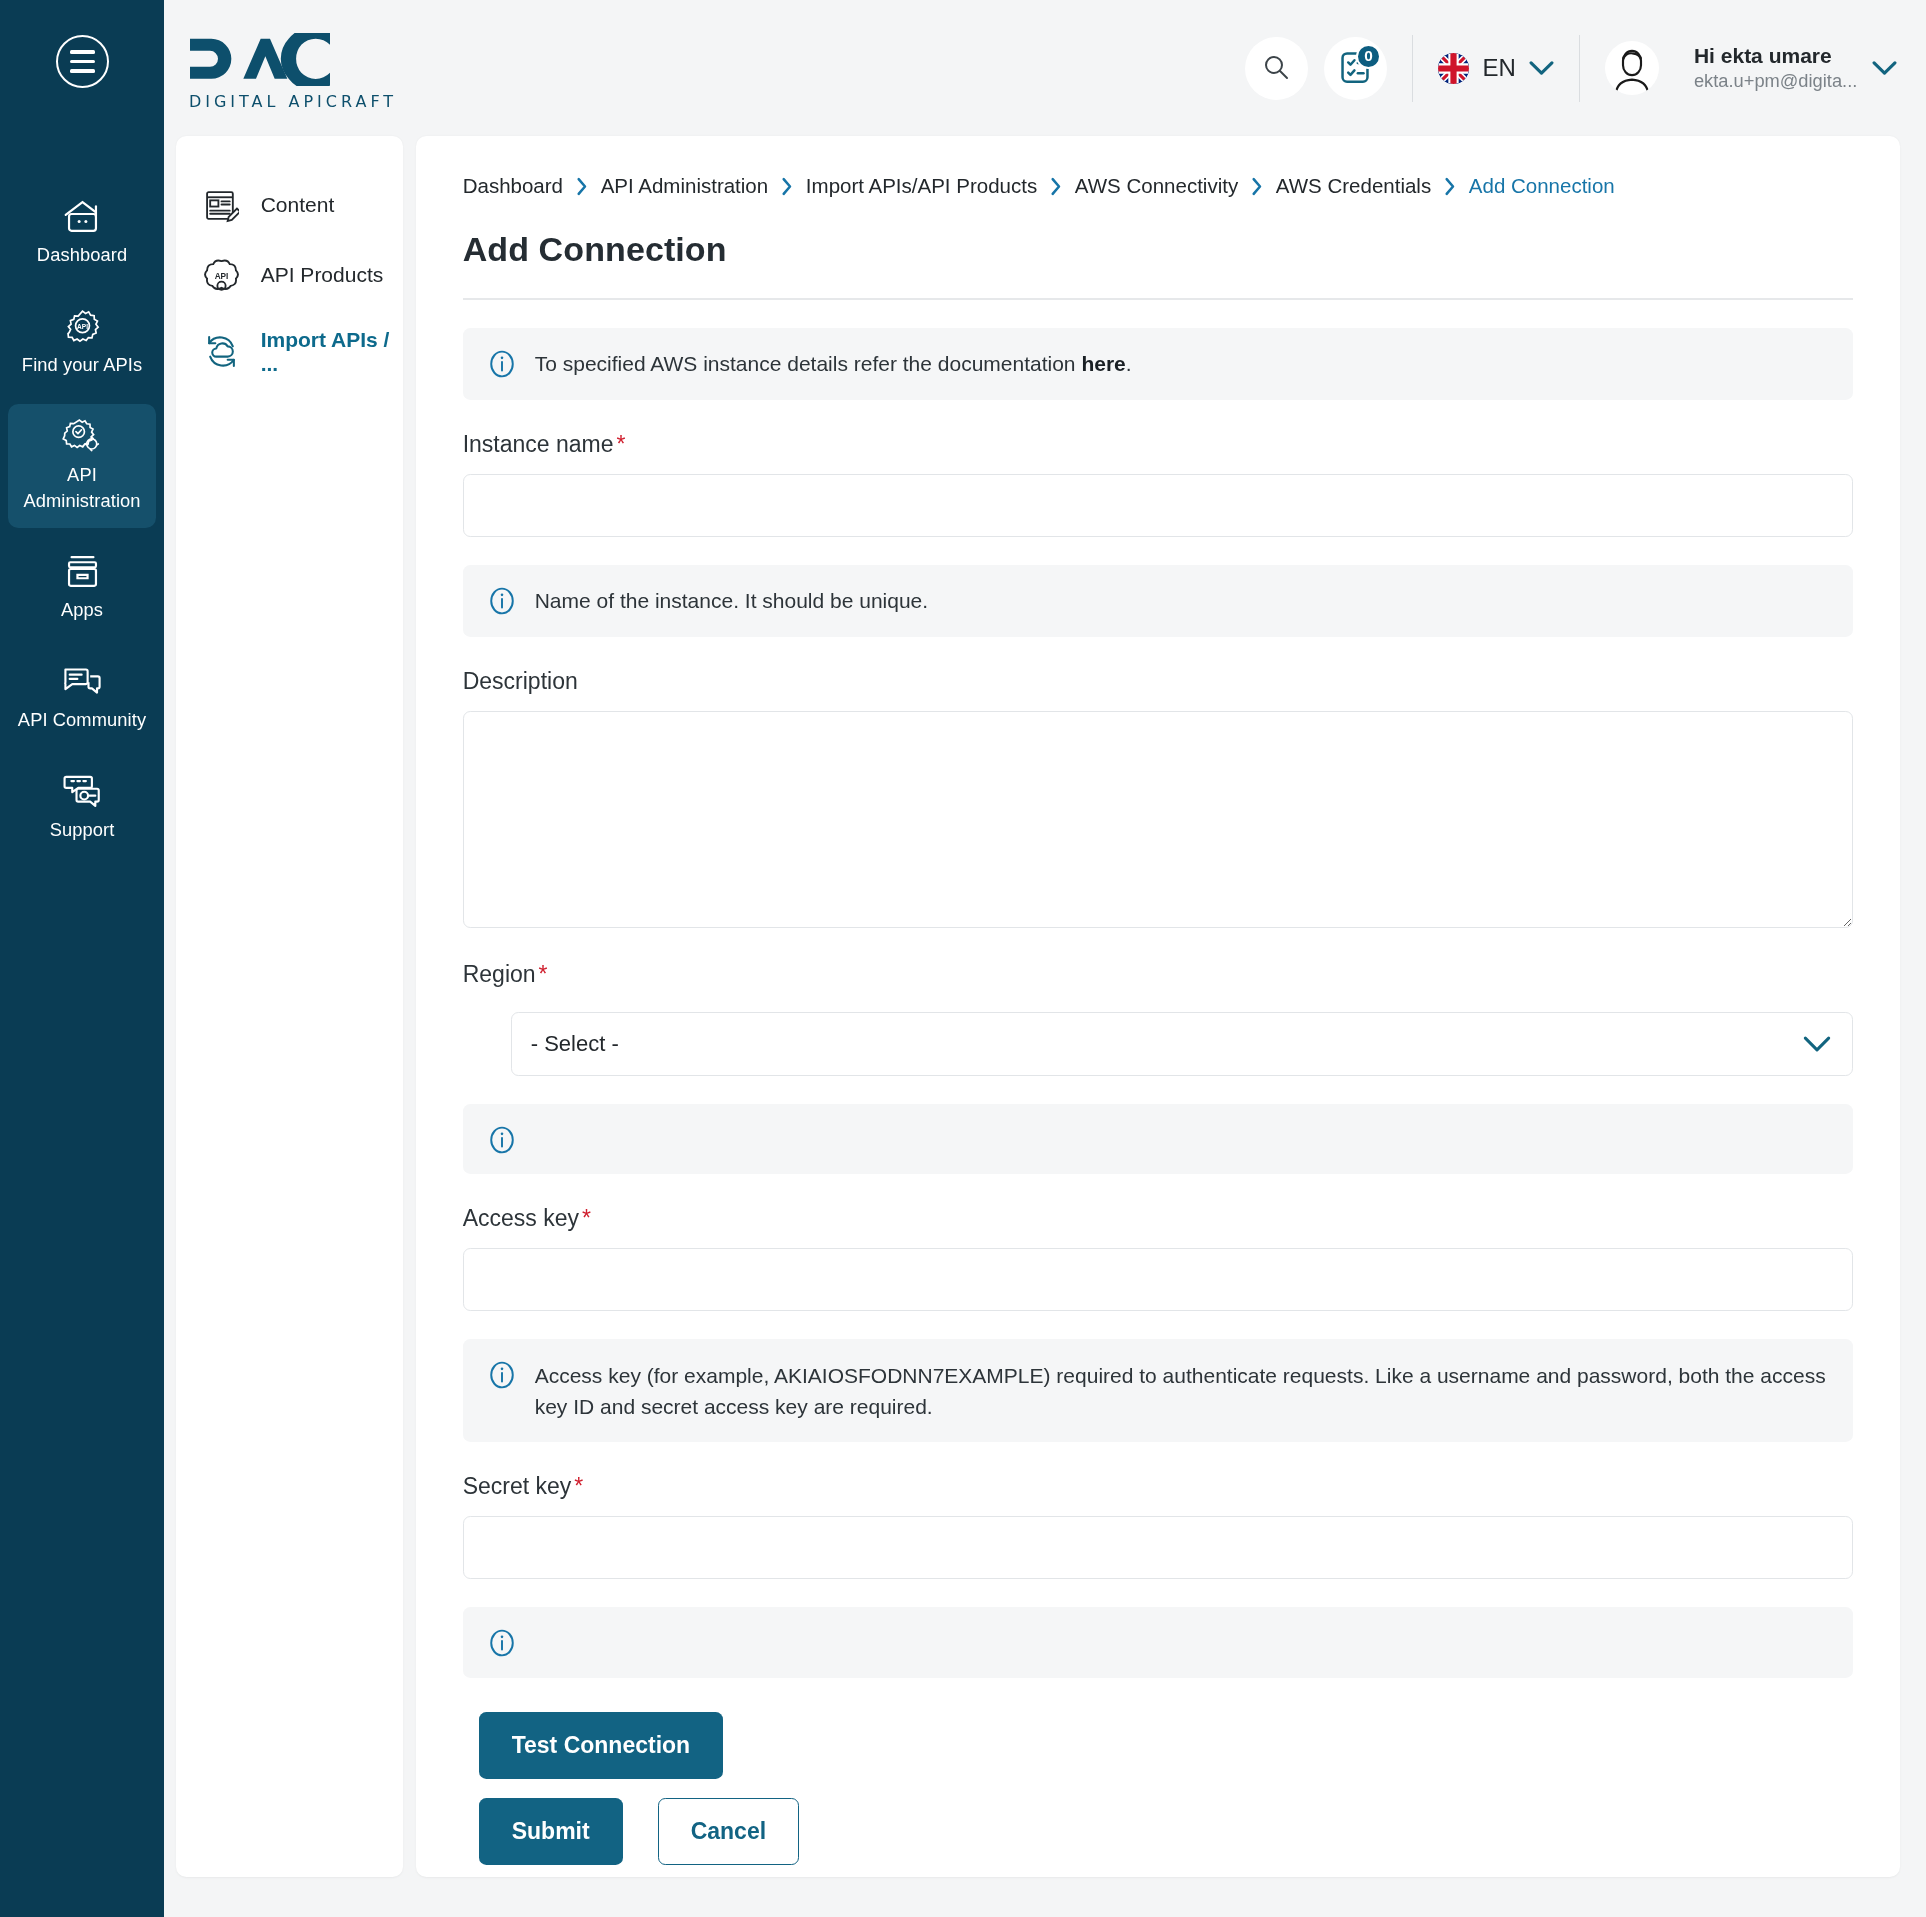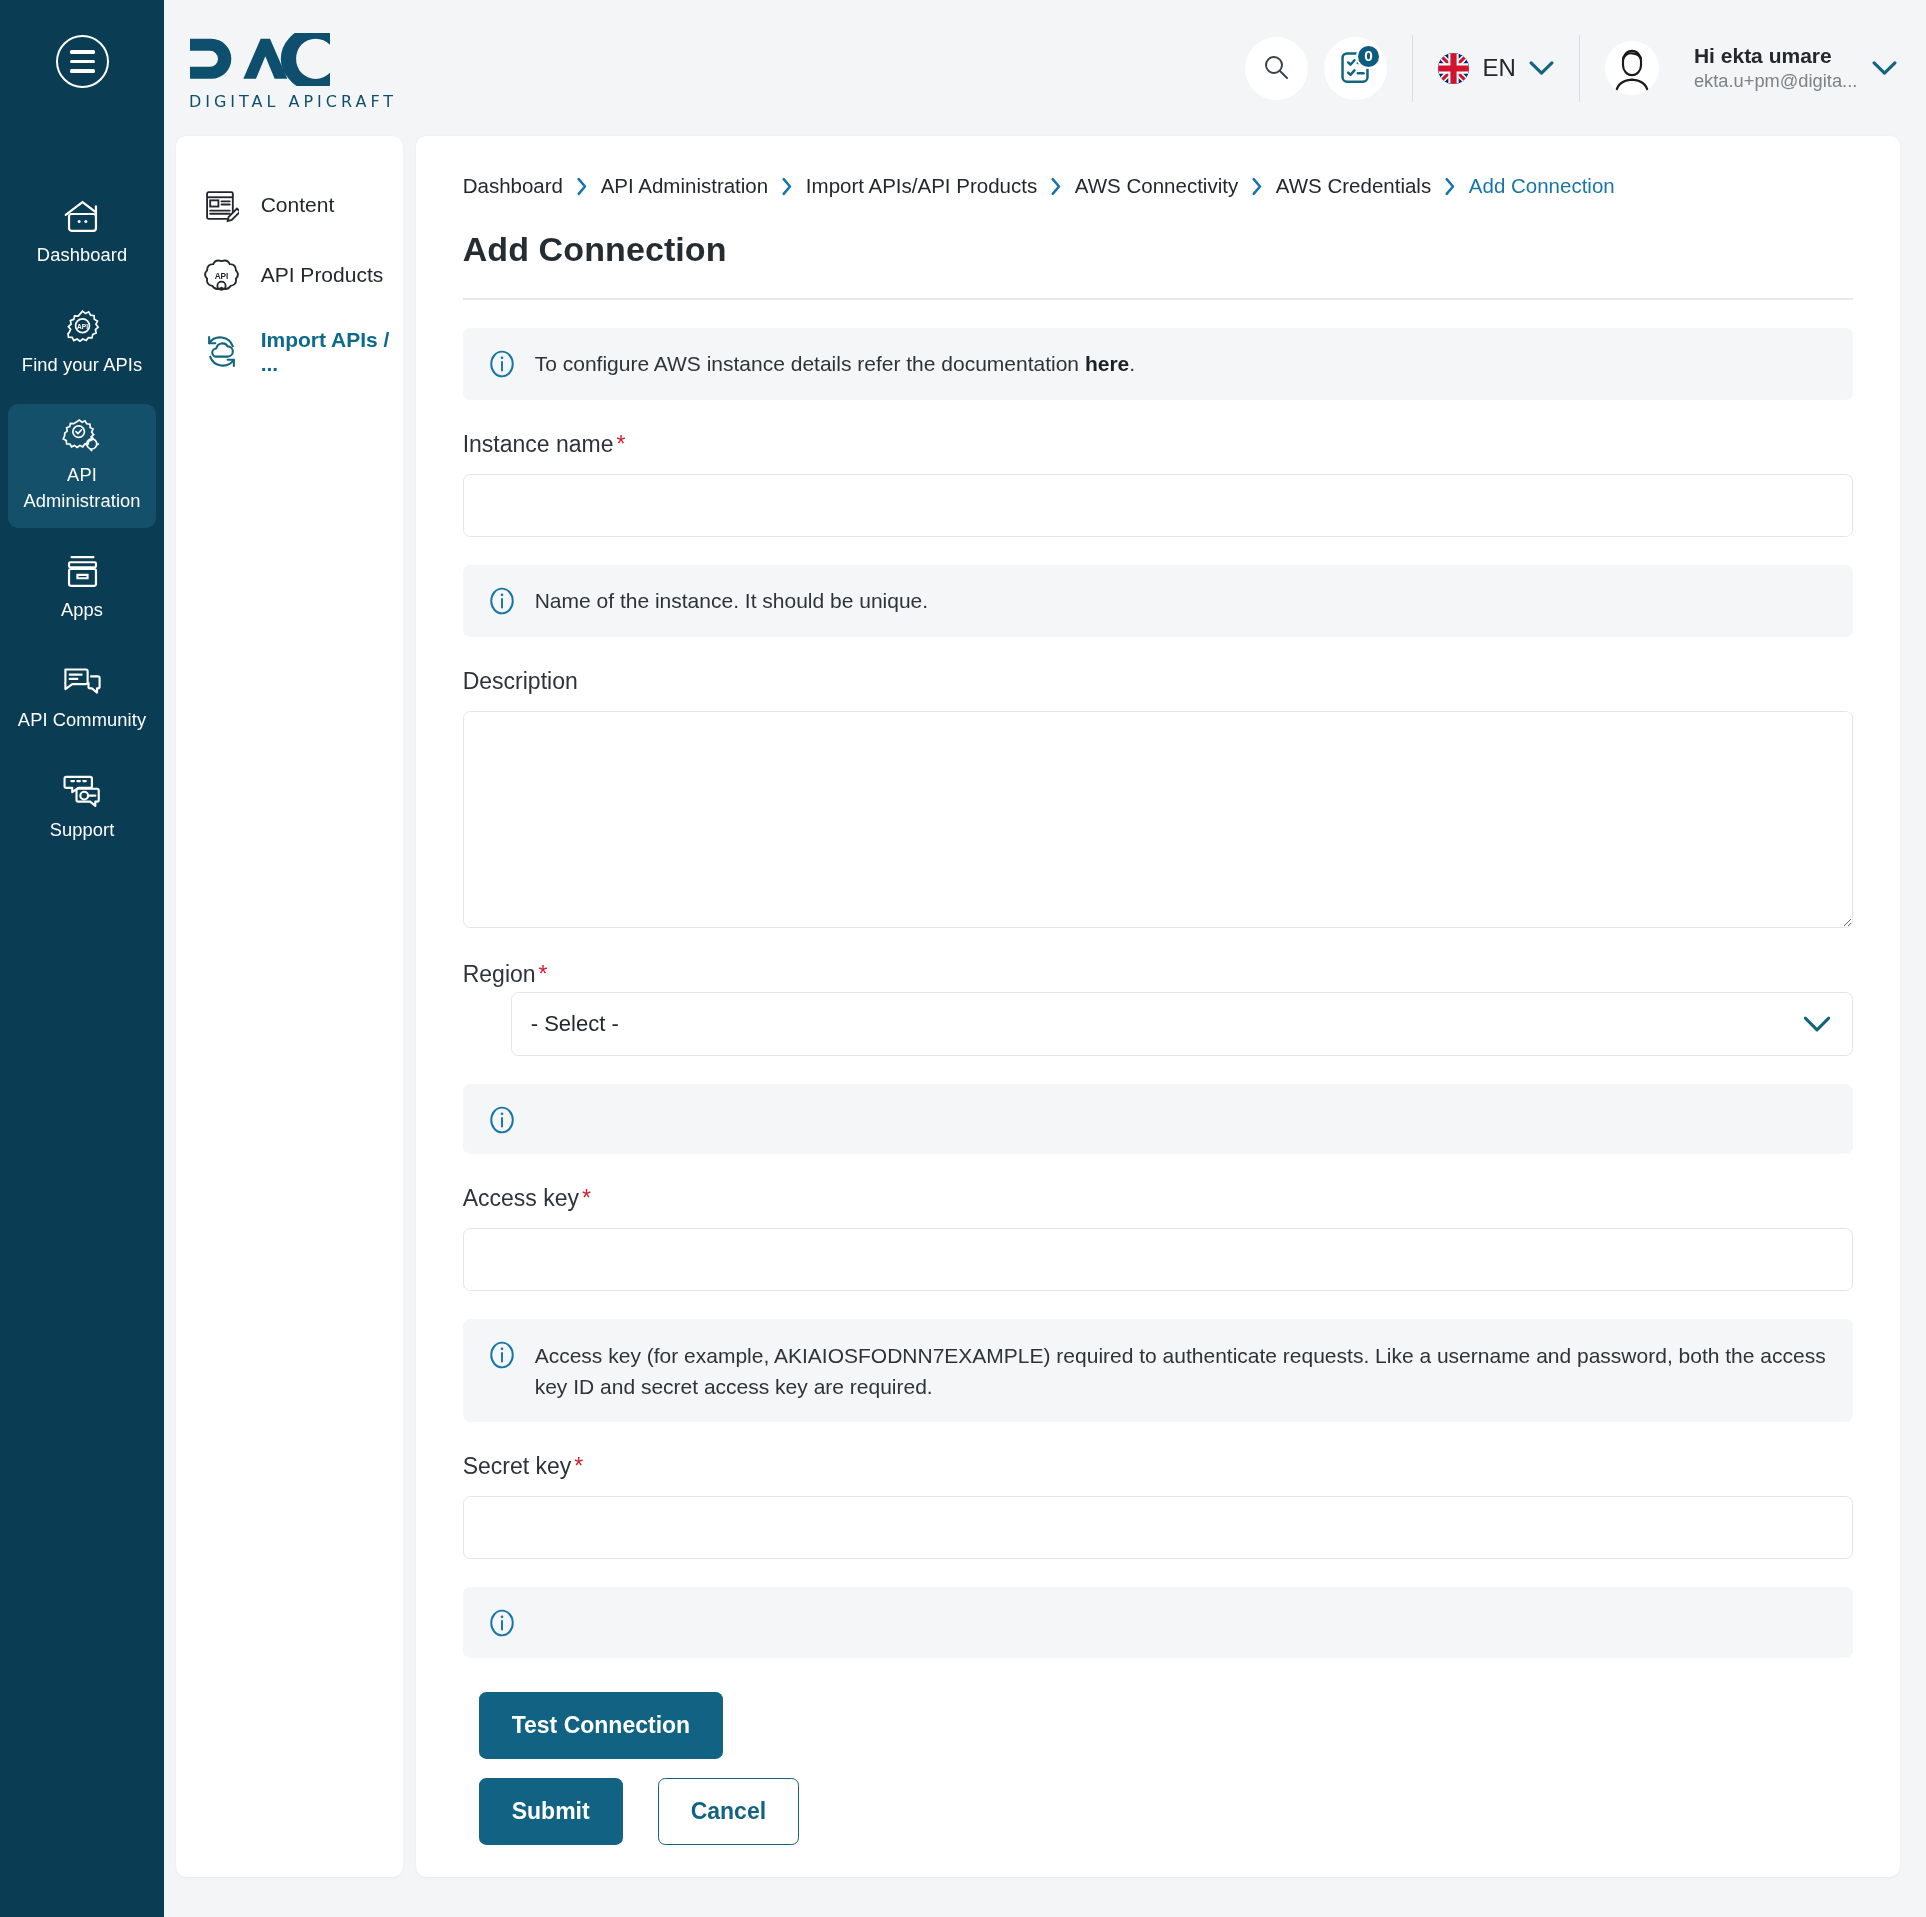--- a/index.html
+++ b/index.html
@@ -144,21 +144,21 @@
     padding: 0 19px; font-family: "Liberation Sans", sans-serif;
     outline: none;
   }
   .f-textarea {
     width: 100%; height: 217px; margin-top: 16px;
     border: 1.5px solid #e2e5e8; border-radius: 7.3px;
     background: #fff; font-size: 22px; color: #23282c;
     padding: 14.7px 19px; resize: vertical;
     font-family: "Liberation Sans", sans-serif; outline: none;
   }
-  .f-select-wrap { position: relative; margin-top: 4px; padding-left: 48px; }
+  .f-select-wrap { position: relative; margin-top: 24px; padding-left: 48px; }
   .f-select {
     width: 100%; height: 64px;
     border: 1.5px solid #e2e5e8; border-radius: 7.3px; background: #fff;
     display: flex; align-items: center; padding: 0 19px;
     font-size: 22px; color: #23282c; cursor: pointer;
   }
   .f-select-chev {
     position: absolute; right: 22px; top: 50%; transform: translateY(-50%);
     pointer-events: none;
   }
@@ -429,21 +429,21 @@
         <div class="hr"></div>
 
         <div class="note">
           <span class="note-ico">
             <svg viewBox="0 0 26 26" fill="none" stroke="#1775a8" stroke-width="1.8">
               <ellipse cx="13" cy="13" rx="10" ry="11.5"></ellipse>
               <path d="M13 11 v8" stroke-linecap="round"></path>
               <circle cx="13" cy="7.3" r="1.2" fill="#1775a8" stroke="none"></circle>
             </svg>
           </span>
-          <span class="note-txt"><span>To configure AWS instance details refer the documentation </span><b>here</b><span>.</span></span>
+          <span class="note-txt"><span>To specified AWS instance details refer the documentation </span><b>here</b><span>.</span></span>
         </div>
 
         <div class="field">
           <div>
             <span class="f-label">Instance name</span><span class="req">*</span>
           </div>
           <input class="f-input" type="text" value="" style="">
         </div>
         <div class="note">
           <span class="note-ico">

